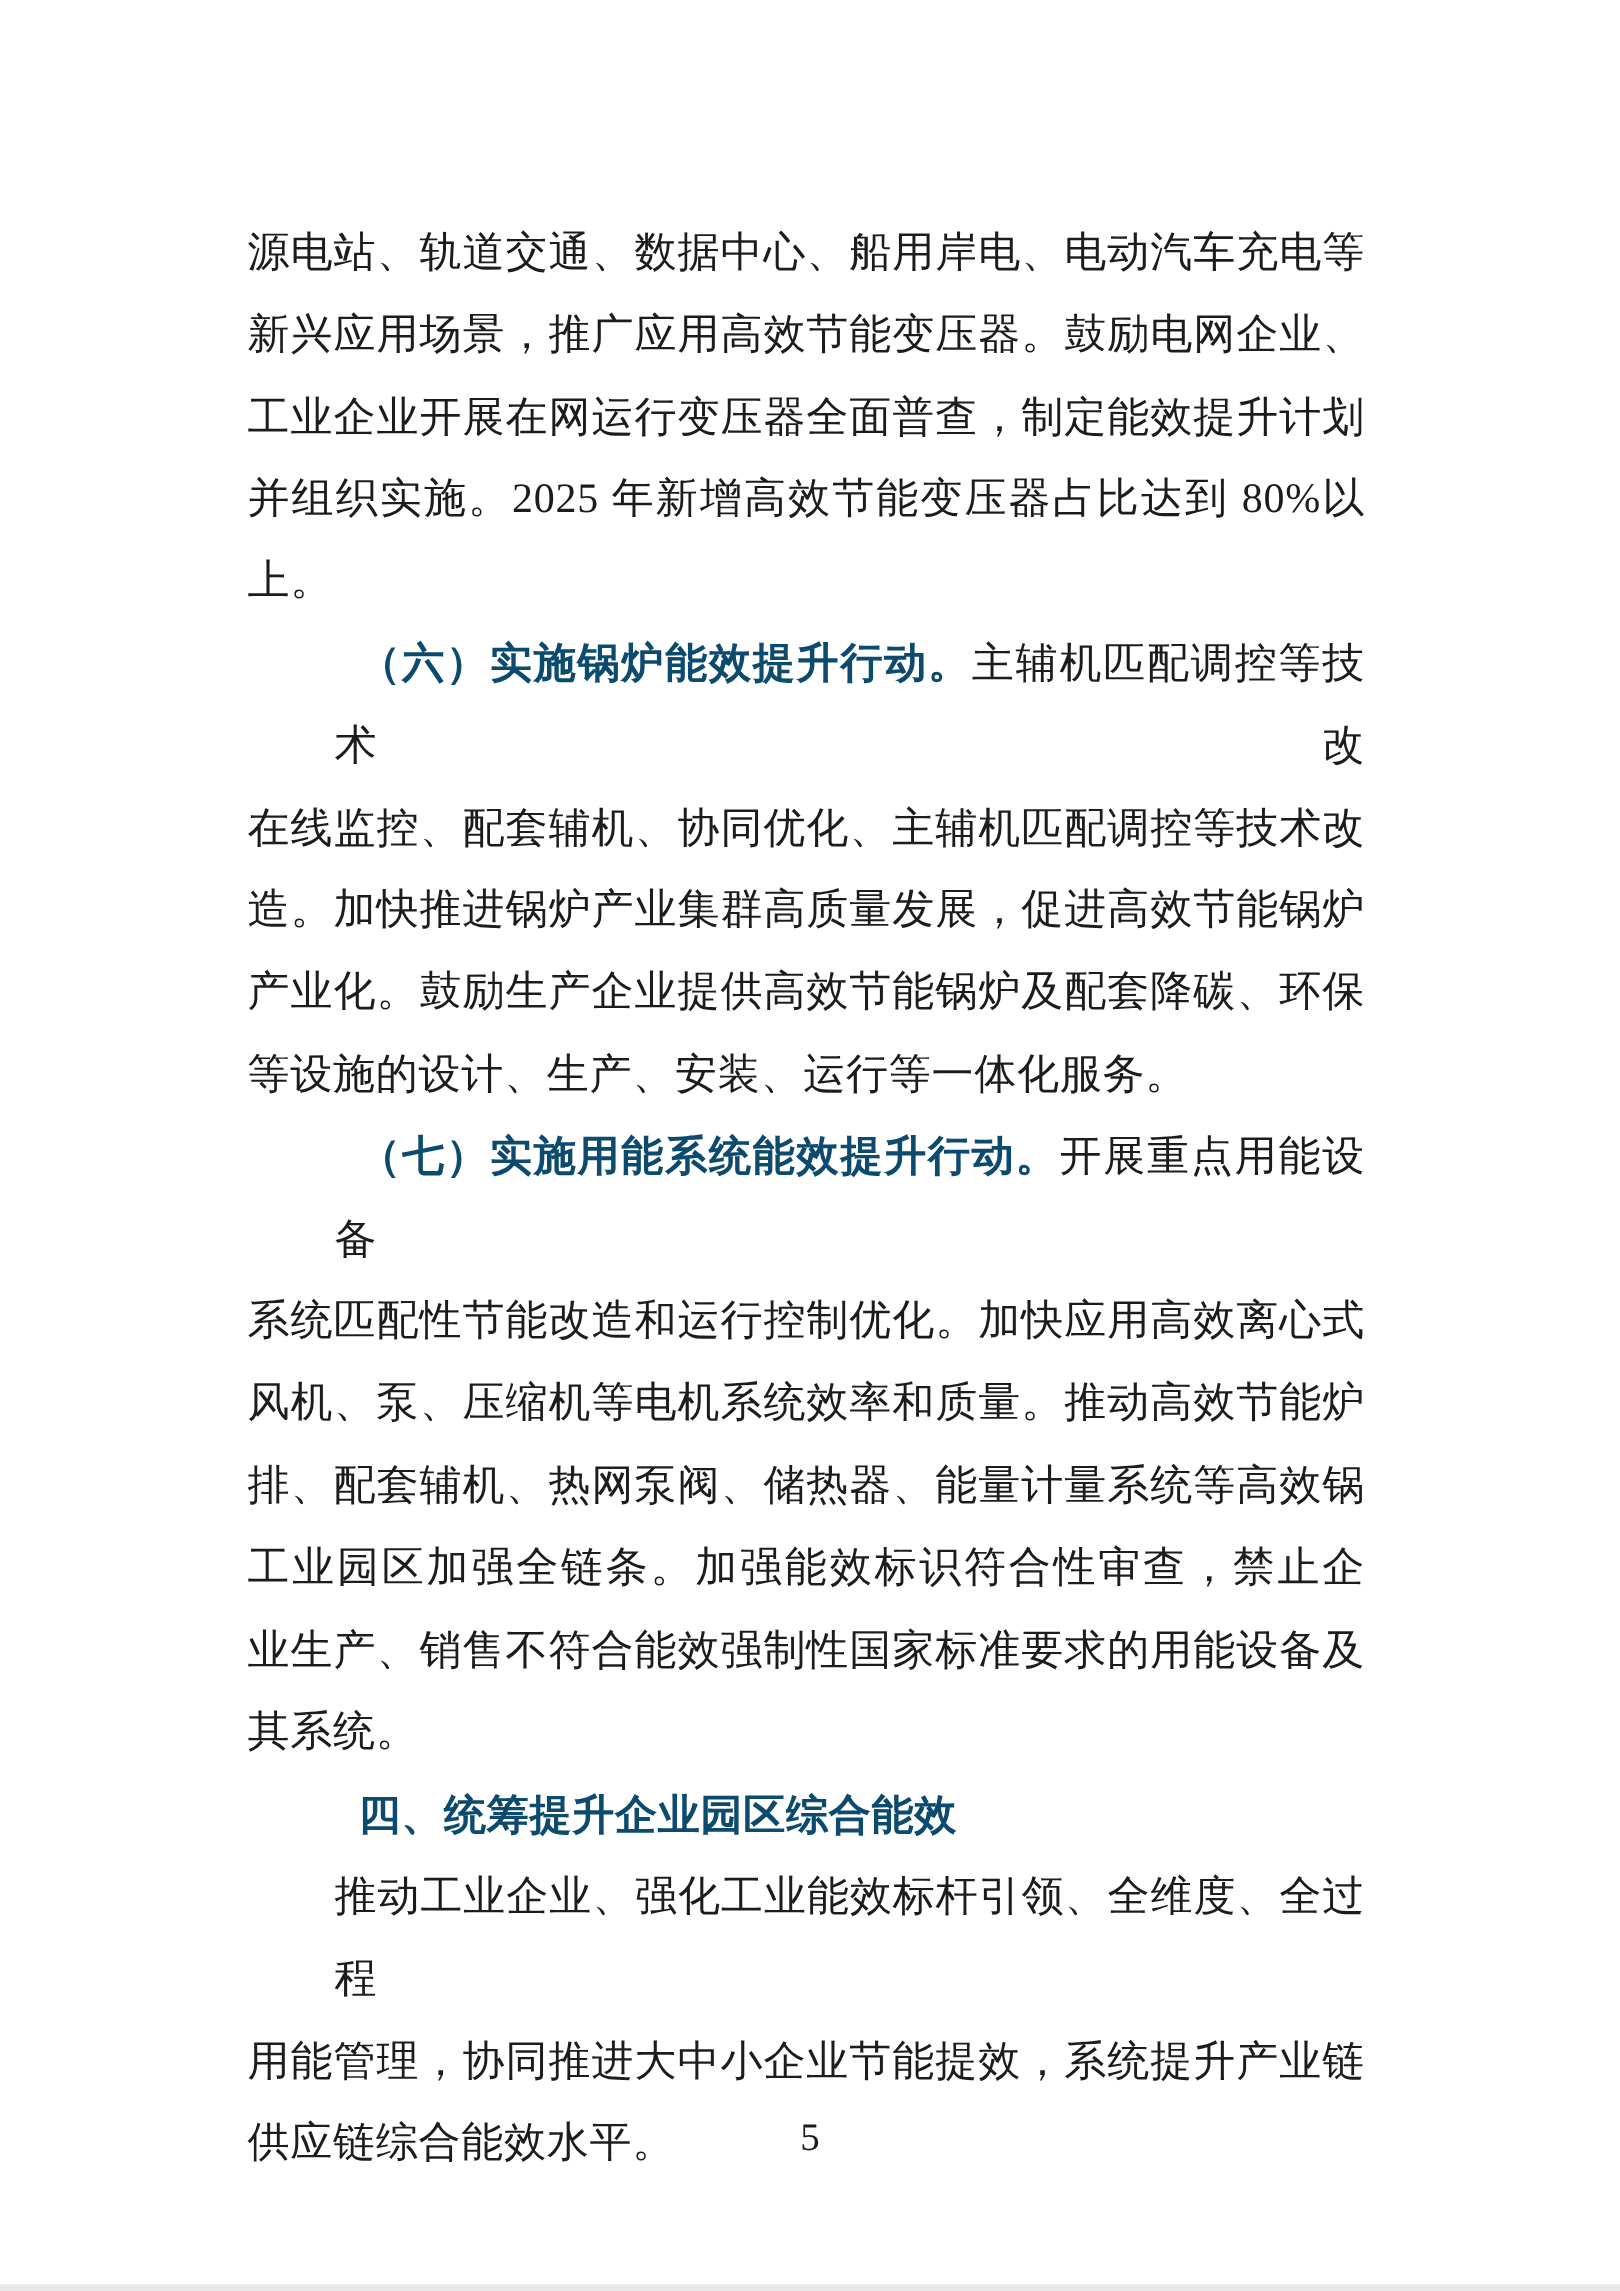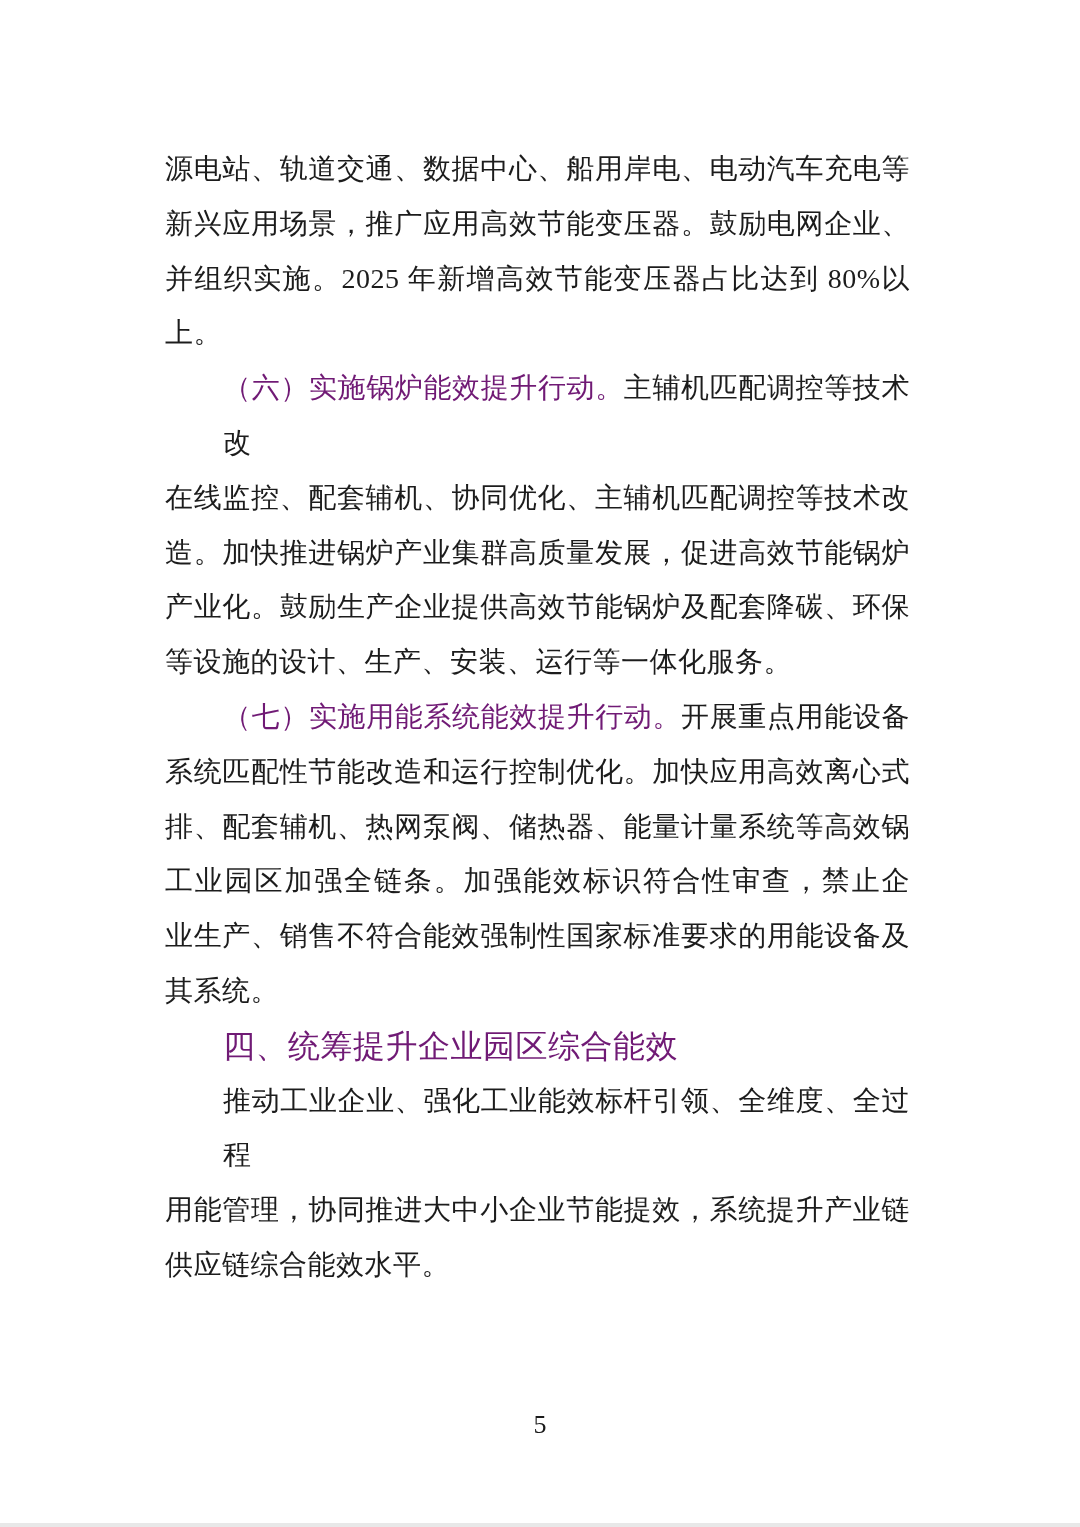--- a/index.html
+++ b/index.html
@@ -41,28 +41,29 @@
     text-align: justify;
     text-align-last: justify;
     text-justify: inter-character;
   }
 
   .line.indent {
     padding-left: 58px;
   }
 
   .line .bold {
-    font-weight: 400;
-    color: #701a75;
+    font-weight: 700;
+    color: #0c4a6e;
+    margin-left: 16px;
   }
 
   .line.heading {
     font-family: "Liberation Sans", "DejaVu Sans", sans-serif;
     font-weight: 700;
-    font-size: 32px;
+    font-size: 28px;
     color: #141414;
   }
 
   .page-footer {
     position: absolute;
     left: 0;
     top: 1410px;
     width: 100%;
     text-align: center;
     font-size: 26px;
@@ -72,29 +73,31 @@
 </style>
 </head>
 <body>
 
 <div class="page">
 
   <div class="text-block">
 
   <div class="line just"><span class="regular">源电站、轨道交通、数据中心、船用岸电、电动汽车充电等</span></div>
       <div class="line just"><span class="regular">新兴应用场景，推广应用高效节能变压器。鼓励电网企业、</span></div>
+      <div class="line just"><span class="regular">工业企业开展在网运行变压器全面普查，制定能效提升计划</span></div>
       <div class="line just"><span class="regular">并组织实施。2025 年新增高效节能变压器占比达到 80%以</span></div>
       <div class="line"><span class="regular">上。</span></div>
       <div class="line just indent"><span class="bold">（六）实施锅炉能效提升行动。</span><span class="regular">主辅机匹配调控等技术改</span></div>
       <div class="line just"><span class="regular">在线监控、配套辅机、协同优化、主辅机匹配调控等技术改</span></div>
       <div class="line just"><span class="regular">造。加快推进锅炉产业集群高质量发展，促进高效节能锅炉</span></div>
       <div class="line just"><span class="regular">产业化。鼓励生产企业提供高效节能锅炉及配套降碳、环保</span></div>
       <div class="line"><span class="regular">等设施的设计、生产、安装、运行等一体化服务。</span></div>
       <div class="line just indent"><span class="bold">（七）实施用能系统能效提升行动。</span><span class="regular">开展重点用能设备</span></div>
       <div class="line just"><span class="regular">系统匹配性节能改造和运行控制优化。加快应用高效离心式</span></div>
+      <div class="line just"><span class="regular">风机、泵、压缩机等电机系统效率和质量。推动高效节能炉</span></div>
       <div class="line just"><span class="regular">排、配套辅机、热网泵阀、储热器、能量计量系统等高效锅</span></div>
       <div class="line just"><span class="regular">工业园区加强全链条。加强能效标识符合性审查，禁止企</span></div>
       <div class="line just"><span class="regular">业生产、销售不符合能效强制性国家标准要求的用能设备及</span></div>
       <div class="line"><span class="regular">其系统。</span></div>
       <div class="line indent heading"><span class="bold">四、统筹提升企业园区综合能效</span></div>
       <div class="line just indent"><span class="regular">推动工业企业、强化工业能效标杆引领、全维度、全过程</span></div>
       <div class="line just"><span class="regular">用能管理，协同推进大中小企业节能提效，系统提升产业链</span></div>
       <div class="line"><span class="regular">供应链综合能效水平。</span></div>
     </div>
 

